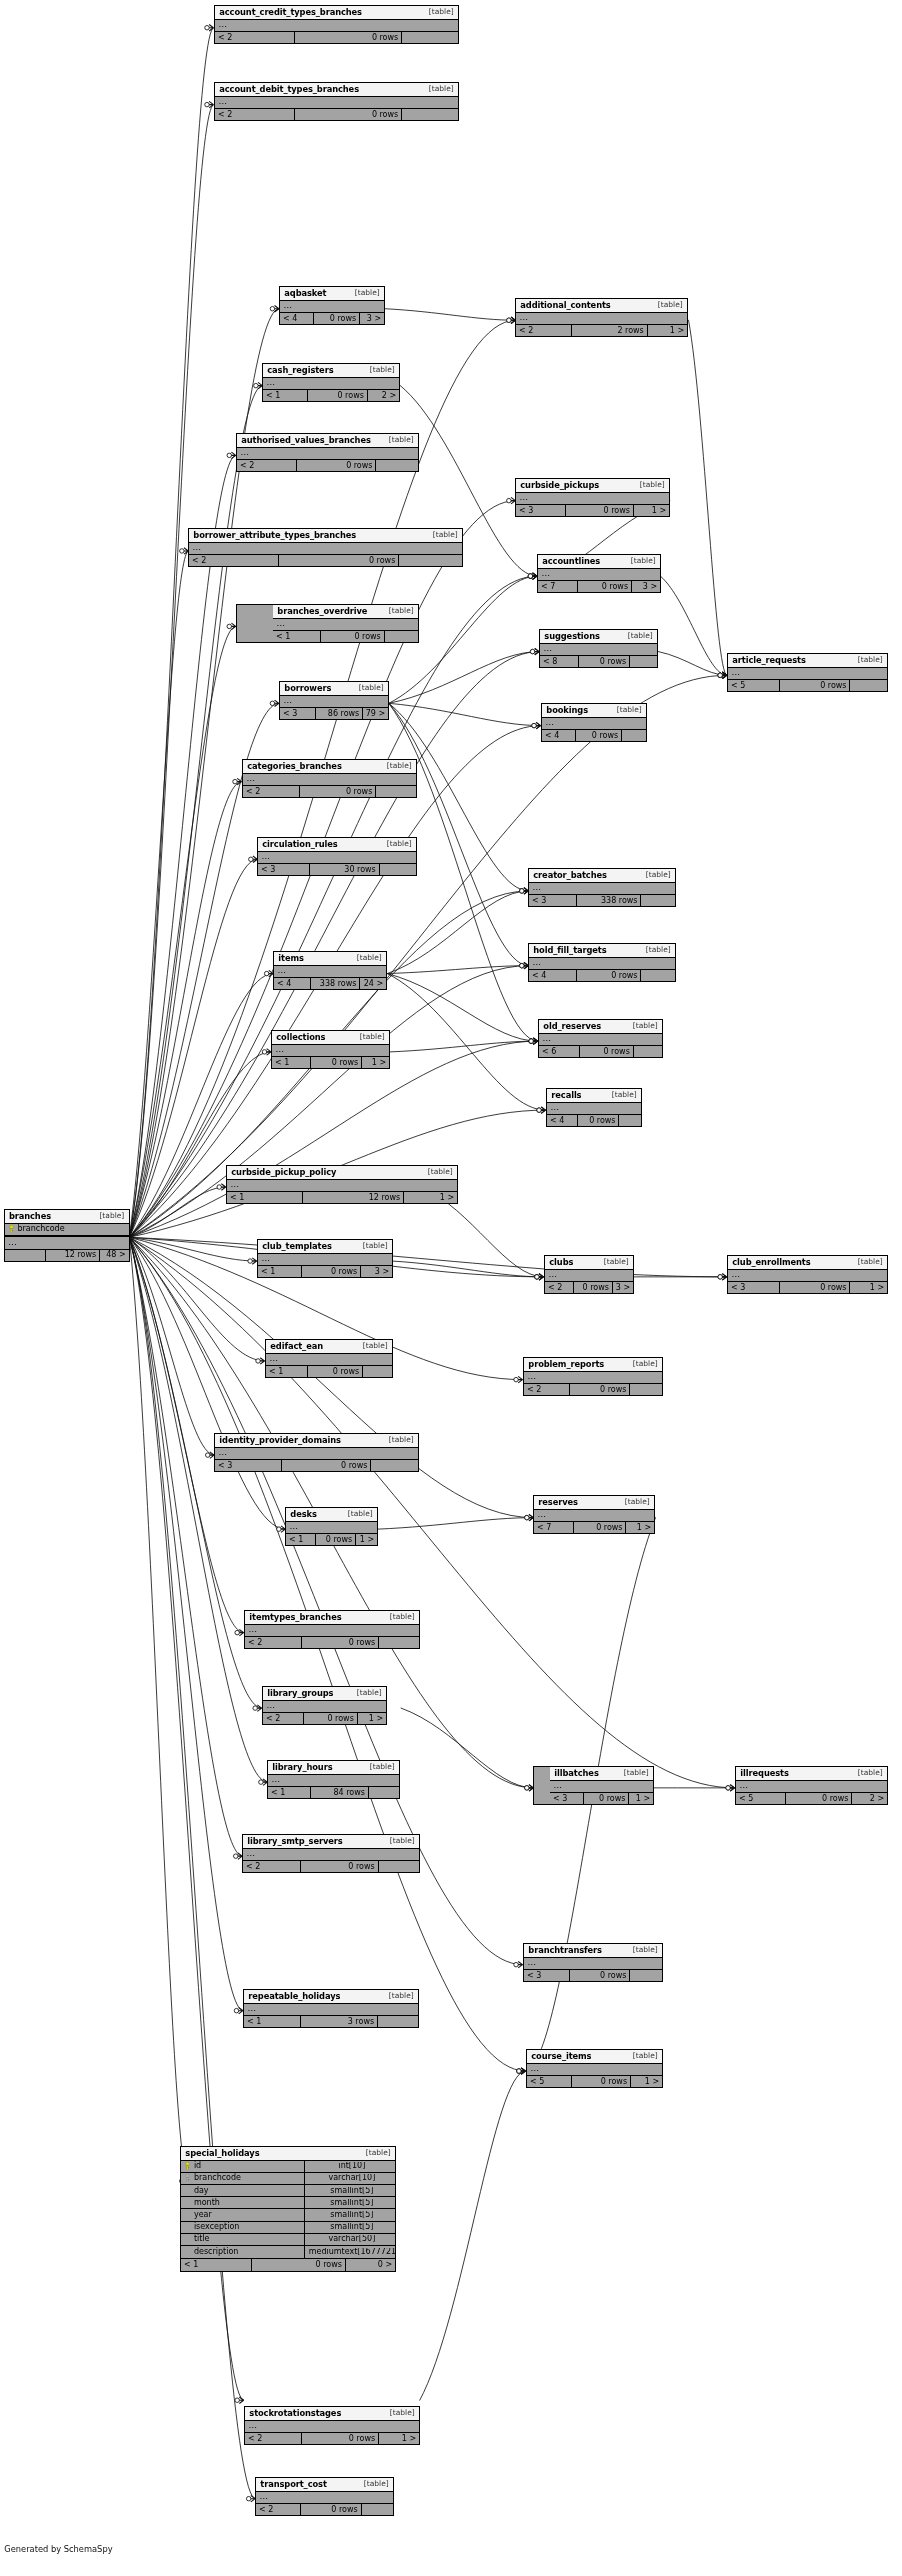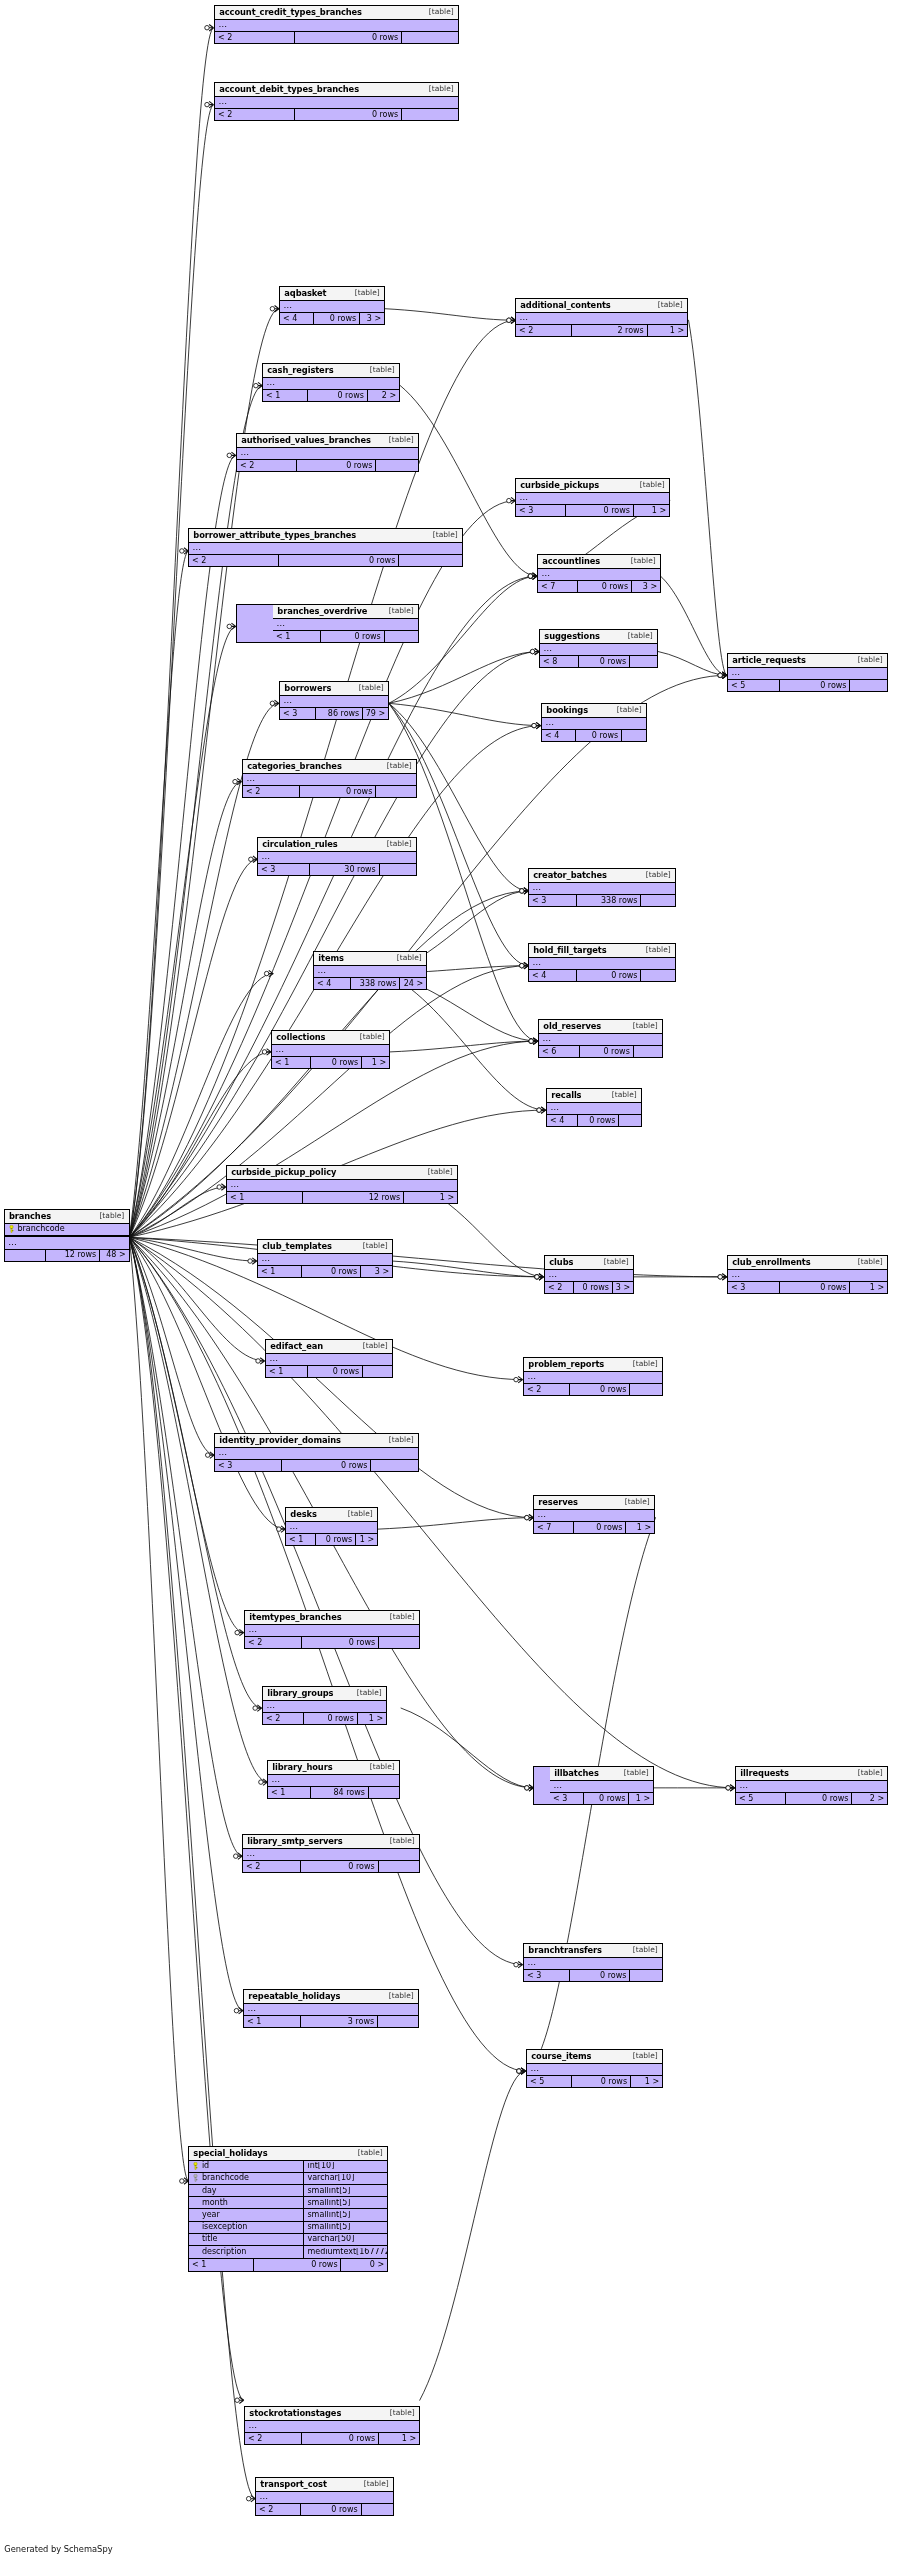--- a/index.html
+++ b/index.html
@@ -19,21 +19,21 @@
   #edge-layer {
     position: absolute;
     left: 0; top: 0;
     width: 902px;
     height: 2576px;
     pointer-events: none;
   }
   .node {
     position: absolute;
     border: 1.2px solid #000;
-    background: #c4b5fd;
+    background: #a3a3a3;
     font-size: 8.3px;
     line-height: 1;
     z-index: 5;
   }
   .node.thick { border-width: 1.7px; }
   .n-head {
     display: flex;
     align-items: center;
     justify-content: space-between;
     background: #f4f4f4;
@@ -357,21 +357,21 @@
       </div>
     </div>
     <div class="n-ellipsis">…</div>
     <div class="n-foot" style="border-top:1.2px solid #000;">
       <div class="f-cell f-left"></div>
       <div class="f-cell f-mid">12 rows</div>
       <div class="f-cell f-right">48 &gt;</div>
     </div>
   </div>
 
-  <div class="node thick" id="node-special_holidays" style="left:188px; top:2146px; width:200px;">
+  <div class="node thick" id="node-special_holidays" style="left:180px; top:2146px; width:216px;text-align:center;">
     <div class="n-head">
       <span class="n-title">special_holidays</span>
       <span class="n-tag">[table]</span>
     </div>
     <div class="n-body" id="sh-cols">
         <div class="col-row">
           <div class="col-name">
             <svg class="keyicon" viewBox="0 0 7 11">
               <circle cx="3.5" cy="2.6" r="2.4" fill="#e8e800" stroke="#8a8a00" stroke-width="0.6"></circle>
               <rect x="2.7" y="4.6" width="1.6" height="6" fill="#e8e800" stroke="#8a8a00" stroke-width="0.5"></rect>
@@ -652,21 +652,21 @@
           <span class="n-title">hold_fill_targets</span>
           <span class="n-tag">[table]</span>
         </div>
         <div class="n-ellipsis" style="border-bottom:1.2px solid #000;">…</div>
         <div class="n-foot">
           <div class="f-cell f-left">&lt; 4</div>
           <div class="f-cell f-mid">0 rows</div>
           <div class="f-cell f-right blank"></div>
         </div>
       </div>
-      <div class="node" id="node-items" style="left: 273px; top: 951px; width: 114px; margin-left: 40px;">
+      <div class="node" id="node-items" style="left: 273px; top: 951px; width: 114px;">
         <div class="n-head">
           <span class="n-title">items</span>
           <span class="n-tag">[table]</span>
         </div>
         <div class="n-ellipsis" style="border-bottom:1.2px solid #000;">…</div>
         <div class="n-foot">
           <div class="f-cell f-left">&lt; 4</div>
           <div class="f-cell f-mid">338 rows</div>
           <div class="f-cell f-right">24 &gt;</div>
         </div>

